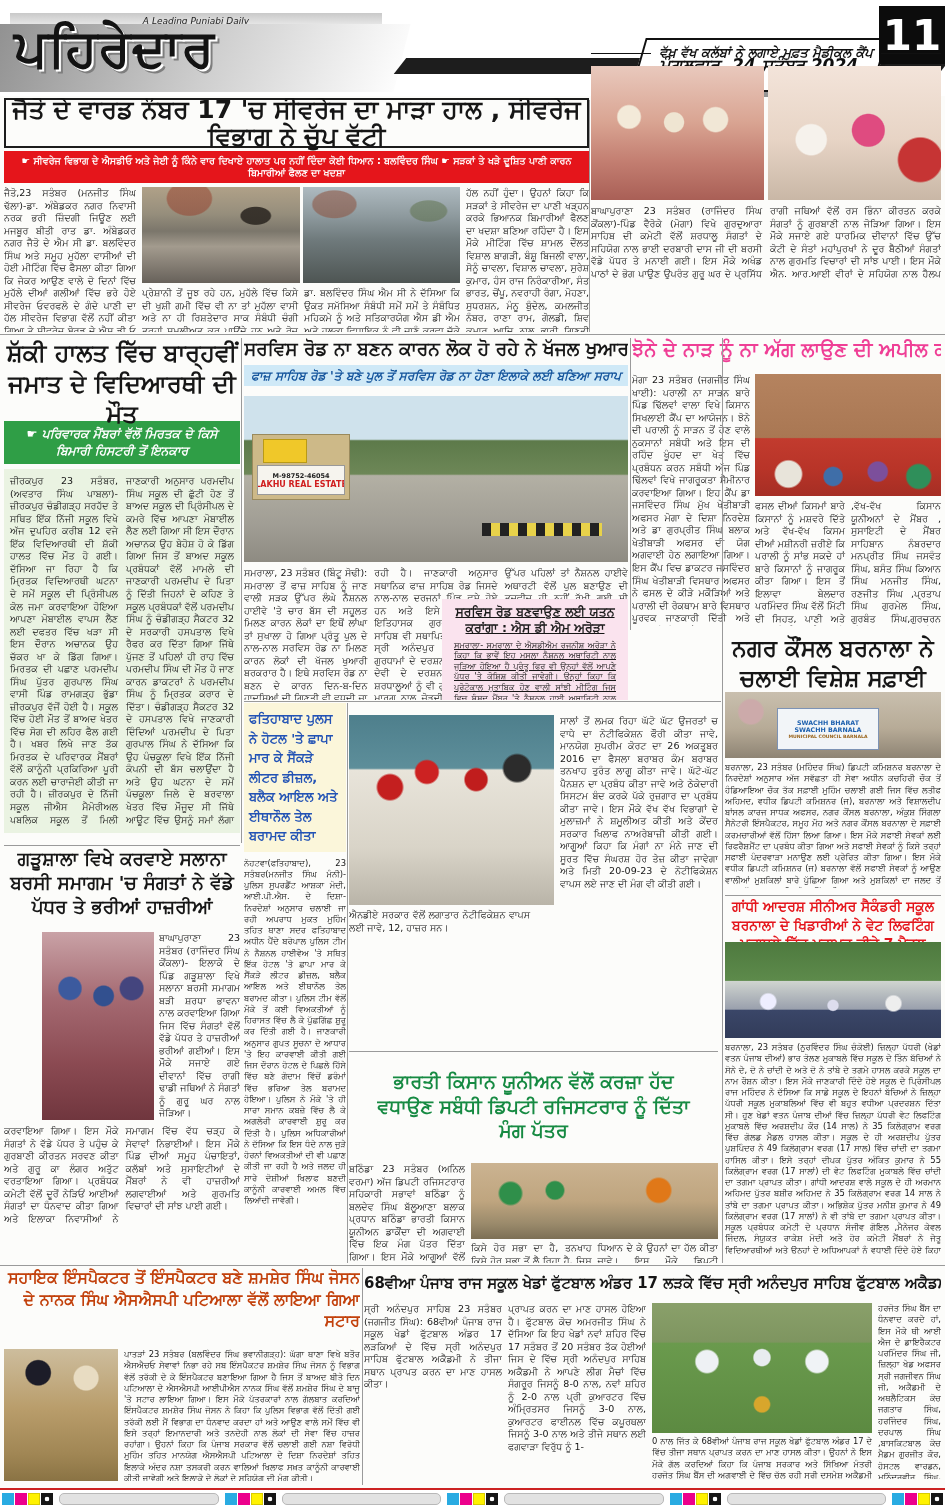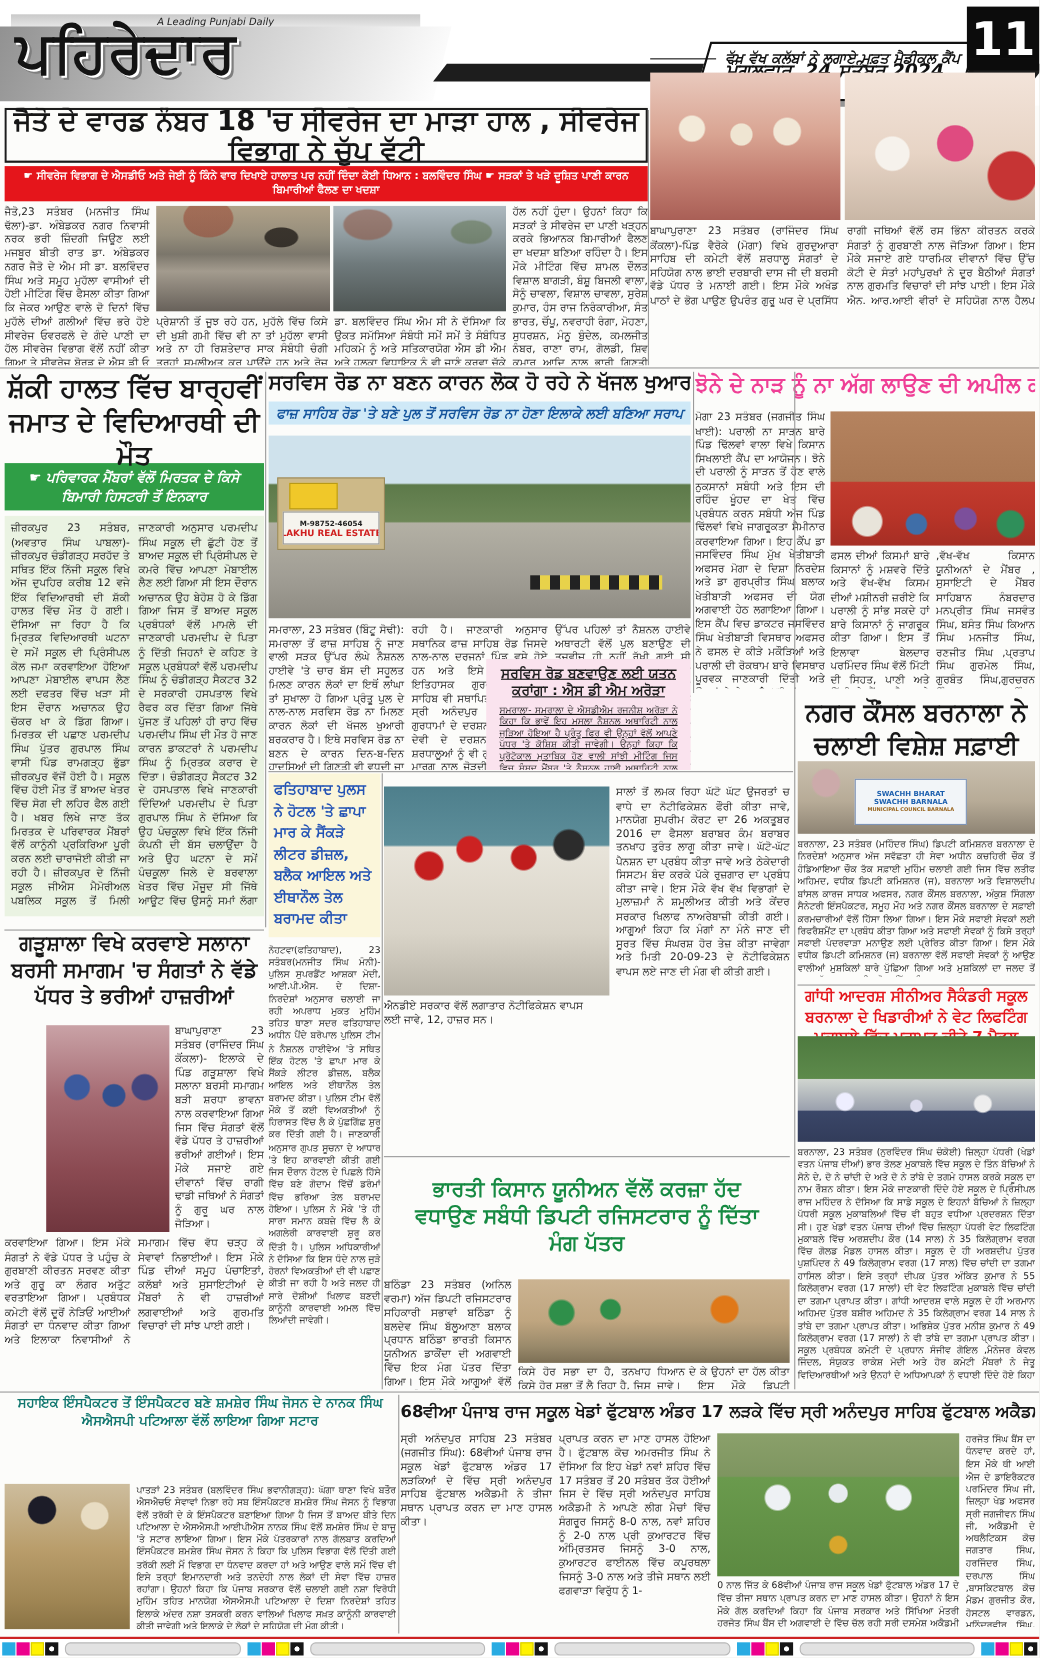--- a/index.html
+++ b/index.html
@@ -117,21 +117,21 @@
   .artK{left:349px;top:1053px;width:369px;height:210px;}
   .k-hl{margin:16px;color:#168a42;font-size:19px;font-weight:bold;text-align:center;line-height:1.3;height:78px;}
   .k-row{display:flex;gap:6px;height:124px;margin-top:4px;}
   .k-c1{width:116px;overflow:hidden;}
   .k-right{flex:1;display:flex;flex-direction:column;}
   .k-photo{height:76px;background:radial-gradient(circle at 16% 40%,#2f8f4a 0 5%,transparent 6%),radial-gradient(circle at 34% 36%,#2f8f4a 0 5%,transparent 6%),radial-gradient(circle at 76% 36%,#e07818 0 6%,transparent 7%),linear-gradient(180deg,#cbb391 0%,#bfa57f 50%,#9a8a6b 80%,#7c6f55 100%);}
   .k-cols{margin-top:3px;column-count:2;column-gap:6px;flex:1;overflow:hidden;}
 
   
   .artL{left:4px;top:1267px;width:356px;height:218px;}
-  .l-hl{margin:0;color:#0f766e;font-size:12px;font-weight:bold;text-align:center;line-height:1.35;height:78px;}
+  .l-hl{margin:0;color:#c2410c;font-size:16px;font-weight:bold;text-align:right;line-height:1.35;height:78px;}
   .l-row{display:flex;gap:6px;height:132px;margin-top:4px;}
   .l-photo{width:114px;background:radial-gradient(circle at 30% 18%,#1c1c28 0 9%,transparent 10%),radial-gradient(circle at 72% 22%,#e8dcc2 0 9%,transparent 10%),linear-gradient(180deg,#cdbd9d 0%,#b99d6b 45%,#a08654 80%,#8a7344 100%);}
   .l-body{flex:1;overflow:hidden;}
 
   
   .artM{left:364px;top:1267px;width:577px;height:218px;}
   .m-hl{margin:0;font-size:15px;font-weight:bold;text-align:center;height:36px;line-height:2.2;white-space:nowrap;}
   .m-row{display:flex;gap:6px;height:176px;}
   .m-c1{width:138px;overflow:hidden;}
   .m-c2{width:138px;overflow:hidden;}
@@ -160,21 +160,21 @@
     <div class="logo-ribbon"></div>
     <div class="mast-band"></div>
     <div class="logo">ਪਹਿਰੇਦਾਰ</div>
     <div class="date-box">
       <span class="date-text">ਮੰਗਲਵਾਰ, 24 ਸਤੰਬਰ 2024</span>
     </div>
     <div class="page-num">11</div>
   </header>
 
   <section class="art artA">
-    <h1 class="a-hl">ਜੈਤੋ ਦੇ ਵਾਰਡ ਨੰਬਰ 18 'ਚ ਸੀਵਰੇਜ ਦਾ ਮਾੜਾ ਹਾਲ , ਸੀਵਰੇਜ ਵਿਭਾਗ ਨੇ ਚੁੱਪ ਵੱਟੀ</h1>
+    <h1 class="a-hl">ਜੈਤੋ ਦੇ ਵਾਰਡ ਨੰਬਰ 17 'ਚ ਸੀਵਰੇਜ ਦਾ ਮਾੜਾ ਹਾਲ , ਸੀਵਰੇਜ ਵਿਭਾਗ ਨੇ ਚੁੱਪ ਵੱਟੀ</h1>
     <div class="a-kick">☛ ਸੀਵਰੇਜ ਵਿਭਾਗ ਦੇ ਐਸਡੀਓ ਅਤੇ ਜੇਈ ਨੂੰ ਕਿੰਨੇ ਵਾਰ ਦਿਖਾਏ ਹਾਲਾਤ ਪਰ ਨਹੀਂ ਦਿੰਦਾ ਕੋਈ ਧਿਆਨ : ਬਲਵਿੰਦਰ ਸਿੰਘ ☛ ਸੜਕਾਂ ਤੇ ਖੜੇ ਦੂਸ਼ਿਤ ਪਾਣੀ ਕਾਰਨ ਬਿਮਾਰੀਆਂ ਫੈਲਣ ਦਾ ਖਦਸ਼ਾ</div>
     <div class="a-bodywrap">
       <div class="a-c1 t">ਜੈਤੋ,23 ਸਤੰਬਰ (ਮਨਜੀਤ ਸਿੰਘ ਢੱਲਾ)-ਡਾ. ਅੰਬੇਡਕਰ ਨਗਰ ਨਿਵਾਸੀ ਨਰਕ ਭਰੀ ਜ਼ਿੰਦਗੀ ਜਿਊਣ ਲਈ ਮਜਬੂਰ ਬੀਤੀ ਰਾਤ ਡਾ. ਅੰਬੇਡਕਰ ਨਗਰ ਜੈਤੋ ਦੇ ਐਮ ਸੀ ਡਾ. ਬਲਵਿੰਦਰ ਸਿੰਘ ਅਤੇ ਸਮੂਹ ਮੁਹੱਲਾ ਵਾਸੀਆਂ ਦੀ ਹੋਈ ਮੀਟਿੰਗ ਵਿੱਚ ਫੈਸਲਾ ਕੀਤਾ ਗਿਆ ਕਿ ਜੇਕਰ ਆਉਣ ਵਾਲੇ ਦੋ ਦਿਨਾਂ ਵਿੱਚ ਮੁਹੱਲੇ ਦੀਆਂ ਗਲੀਆਂ ਵਿੱਚ ਭਰੇ ਹੋਏ ਸੀਵਰੇਜ ਓਵਰਫਲੋ ਦੇ ਗੰਦੇ ਪਾਣੀ ਦਾ ਹੱਲ ਸੀਵਰੇਜ ਵਿਭਾਗ ਵੱਲੋਂ ਨਹੀਂ ਕੀਤਾ ਗਿਆ ਤੇ ਸੀਵਰੇਜ ਬੋਰਡ ਦੇ ਐਸ ਡੀ ਓ ਅਤੇ ਜੇਈ ਦੇ ਧਿਆਨ ਵਿੱਚ ਕਈ ਵਾਰ ਲਿਆਂਦਾ ਗਿਆ ਕੋਈ ਠੋਸ ਹੱਲ ਨਹੀਂ ਨਿਕਲਦਾ,ਐਮ ਸੀ ਬਲਵਿੰਦਰ ਸਿੰਘ ਨੇ ਕਿਹਾ ਕਿ ਆਉਣ ਵਾਲੀ 25 ਸਤੰਬਰ ਦਿਨ ਬੁੱਧਵਾਰ ਨੂੰ ਮੁਹੱਲਾ ਵਾਸੀ ਮੁਕਤਸਰ ਰੋਡ ਨੇੜੇ ਕੋਠੜਾਂ ਦੀ ਮੁਹਰੇ ਅਣਮਿੱਥੇ ਸਮੇਂ ਲਈ ਧਰਨਾ ਪ੍ਰਦਰਸ਼ਨ ਕਰਨਗੇ। ਕਿਉਂਕਿ ਪਿਛਲੇ ਲੰਮੇ ਸਮੇਂ ਤੋਂ ਵਾਰਡ ਨੰਬਰ 17 ਡਾ. ਅੰਬੇਡਕਰ ਨਗਰ ਨਿਵਾਸੀ ਆਪਣੀ ਉਕਤ</div>
       <div class="a-mid">
         <div class="a-photos">
           <div class="photo ph-sewage1"></div>
           <div class="photo ph-sewage2"></div>
         </div>
         <div class="a-midtext t">ਪ੍ਰੇਸ਼ਾਨੀ ਤੋਂ ਜੂਝ ਰਹੇ ਹਨ, ਮੁਹੱਲੇ ਵਿੱਚ ਕਿਸੇ ਦੀ ਖੁਸ਼ੀ ਗਮੀ ਵਿੱਚ ਵੀ ਨਾ ਤਾਂ ਮੁਹੱਲਾ ਵਾਸੀ ਅਤੇ ਨਾ ਹੀ ਰਿਸ਼ਤੇਦਾਰ ਸਾਕ ਸੰਬੰਧੀ ਚੰਗੀ ਤਰ੍ਹਾਂ ਸ਼ਮੂਲੀਅਤ ਕਰ ਪਾਉਂਦੇ ਹਨ ਅਤੇ ਰੋਜ਼ ਮਰ੍ਹਾ ਦੀ ਜ਼ਿੰਦਗੀ ਜਿਊਣੀ ਵੀ ਮੁਹੱਲਾ ਵਾਸੀਆਂ ਲਈ ਮੌਤ ਹੋਈ ਪਈ ਹੈ। ਇਸ ਮੌਕੇ ਡਾ. ਬਲਵਿੰਦਰ ਸਿੰਘ ਐਮ ਸੀ ਨੇ ਦੱਸਿਆ ਕਿ ਉਕਤ ਸਮੱਸਿਆ ਸੰਬੰਧੀ ਸਮੇਂ ਸਮੇਂ ਤੇ ਸੰਬੰਧਿਤ ਮਹਿਕਮੇ ਨੂੰ ਅਤੇ ਸਤਿਕਾਰਯੋਗ ਐਸ ਡੀ ਐਮ ਅਤੇ ਹਲਕਾ ਵਿਧਾਇਕ ਨੂੰ ਵੀ ਜਾਣੂੰ ਕਰਵਾ ਚੁੱਕੇ ਹਾਂ ਕੋਈ</div>
       </div>

